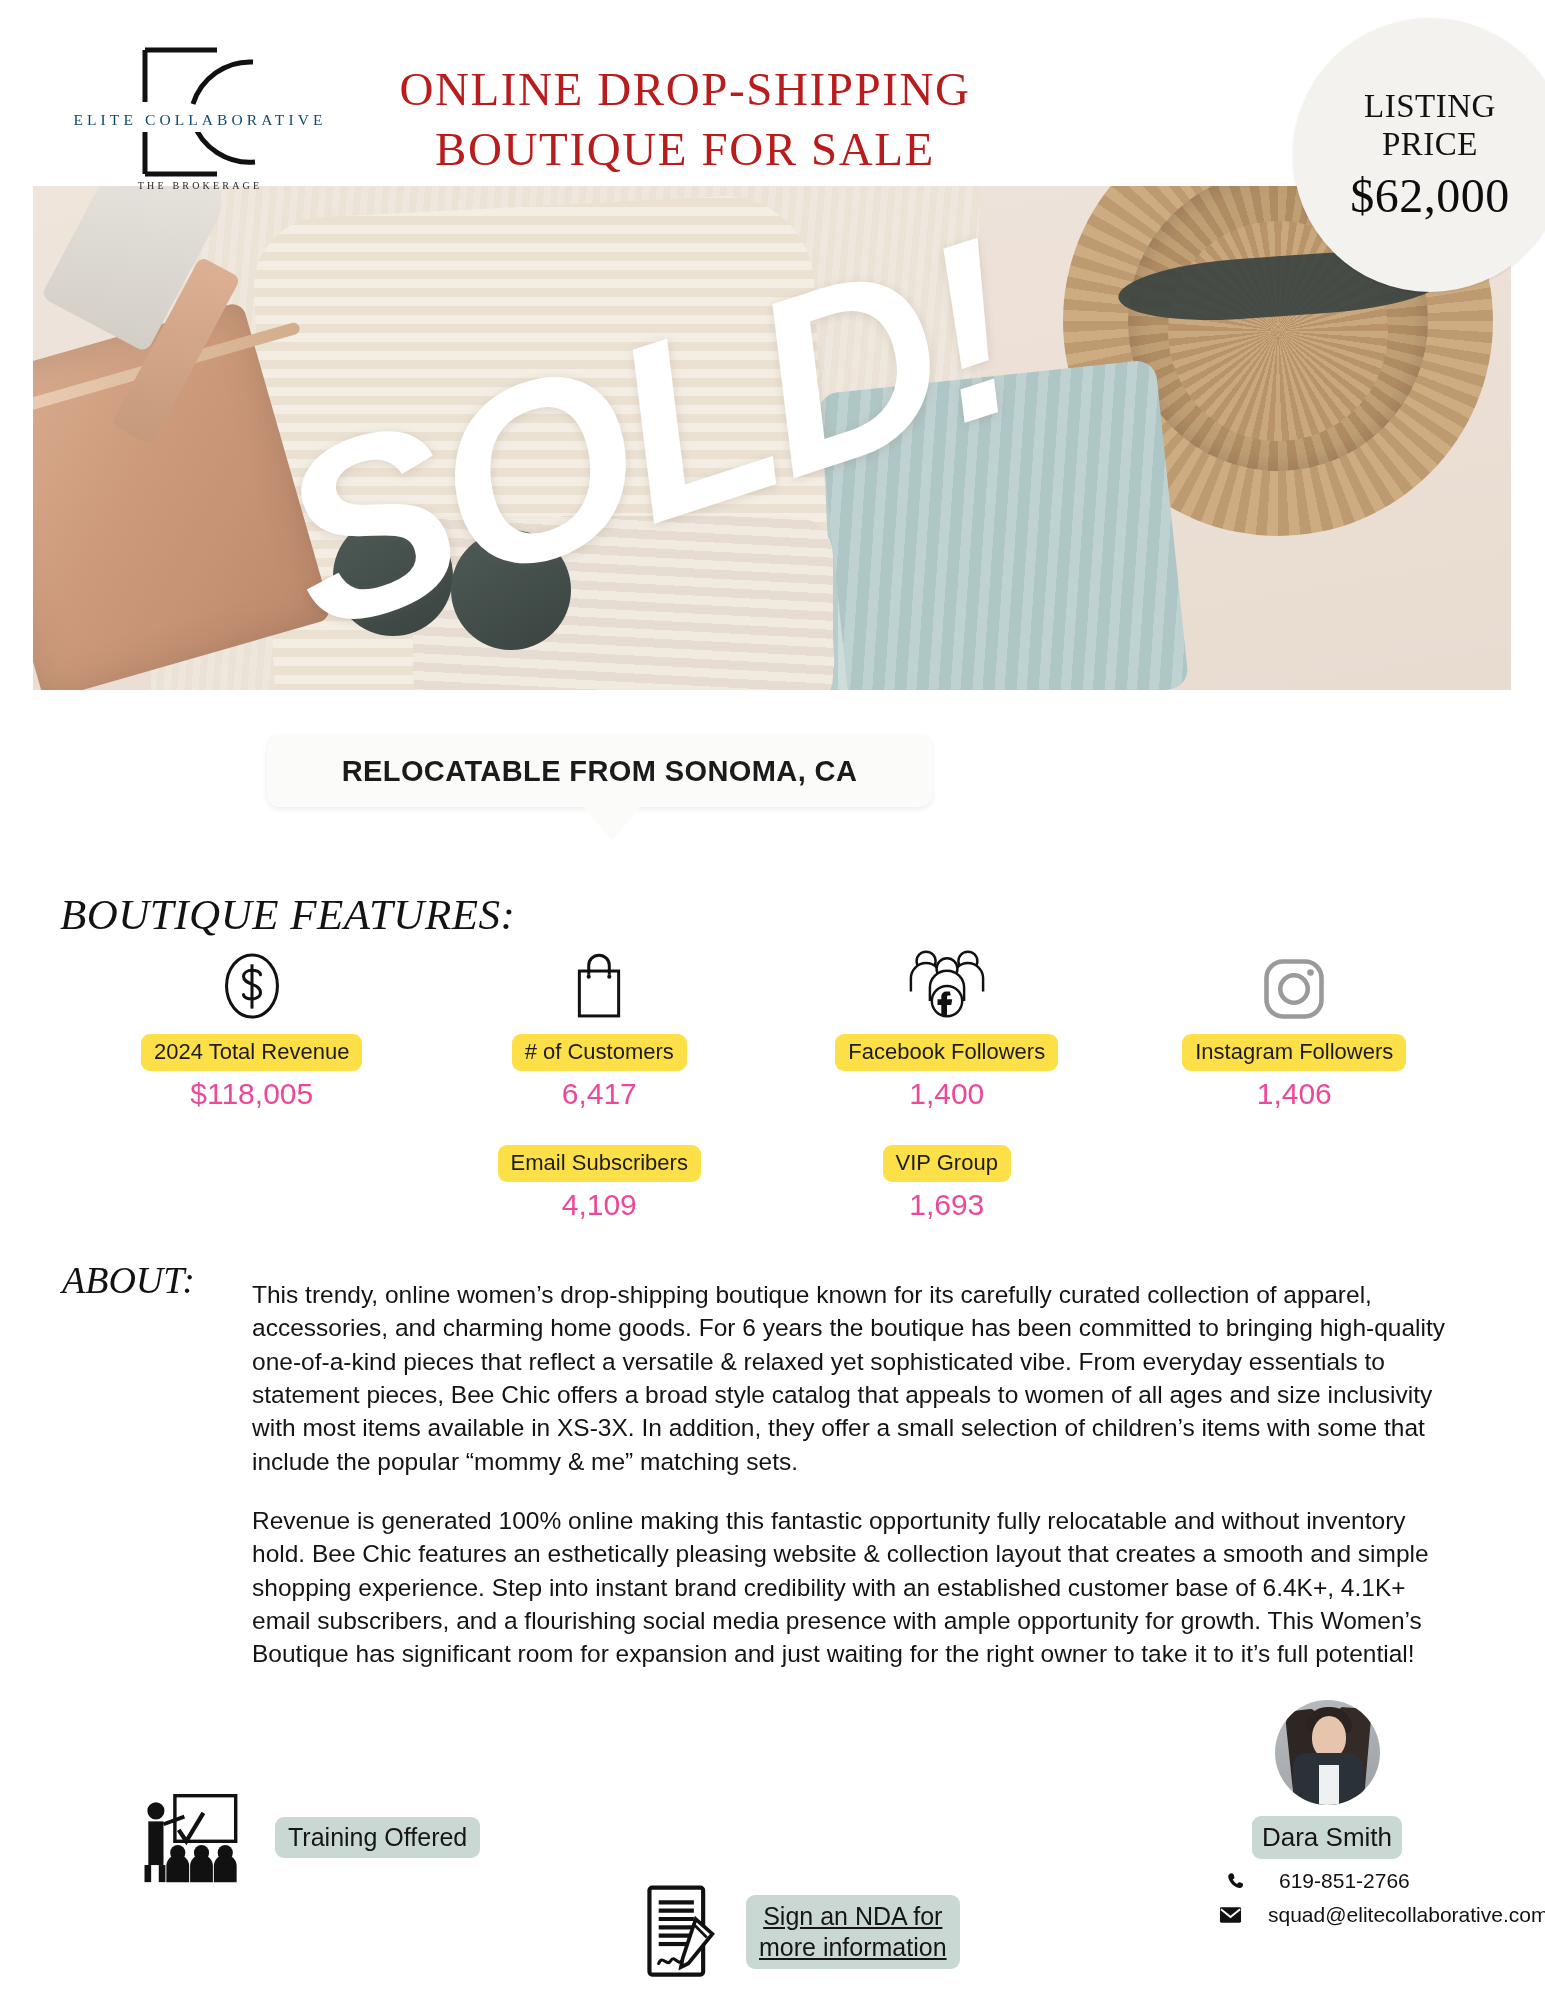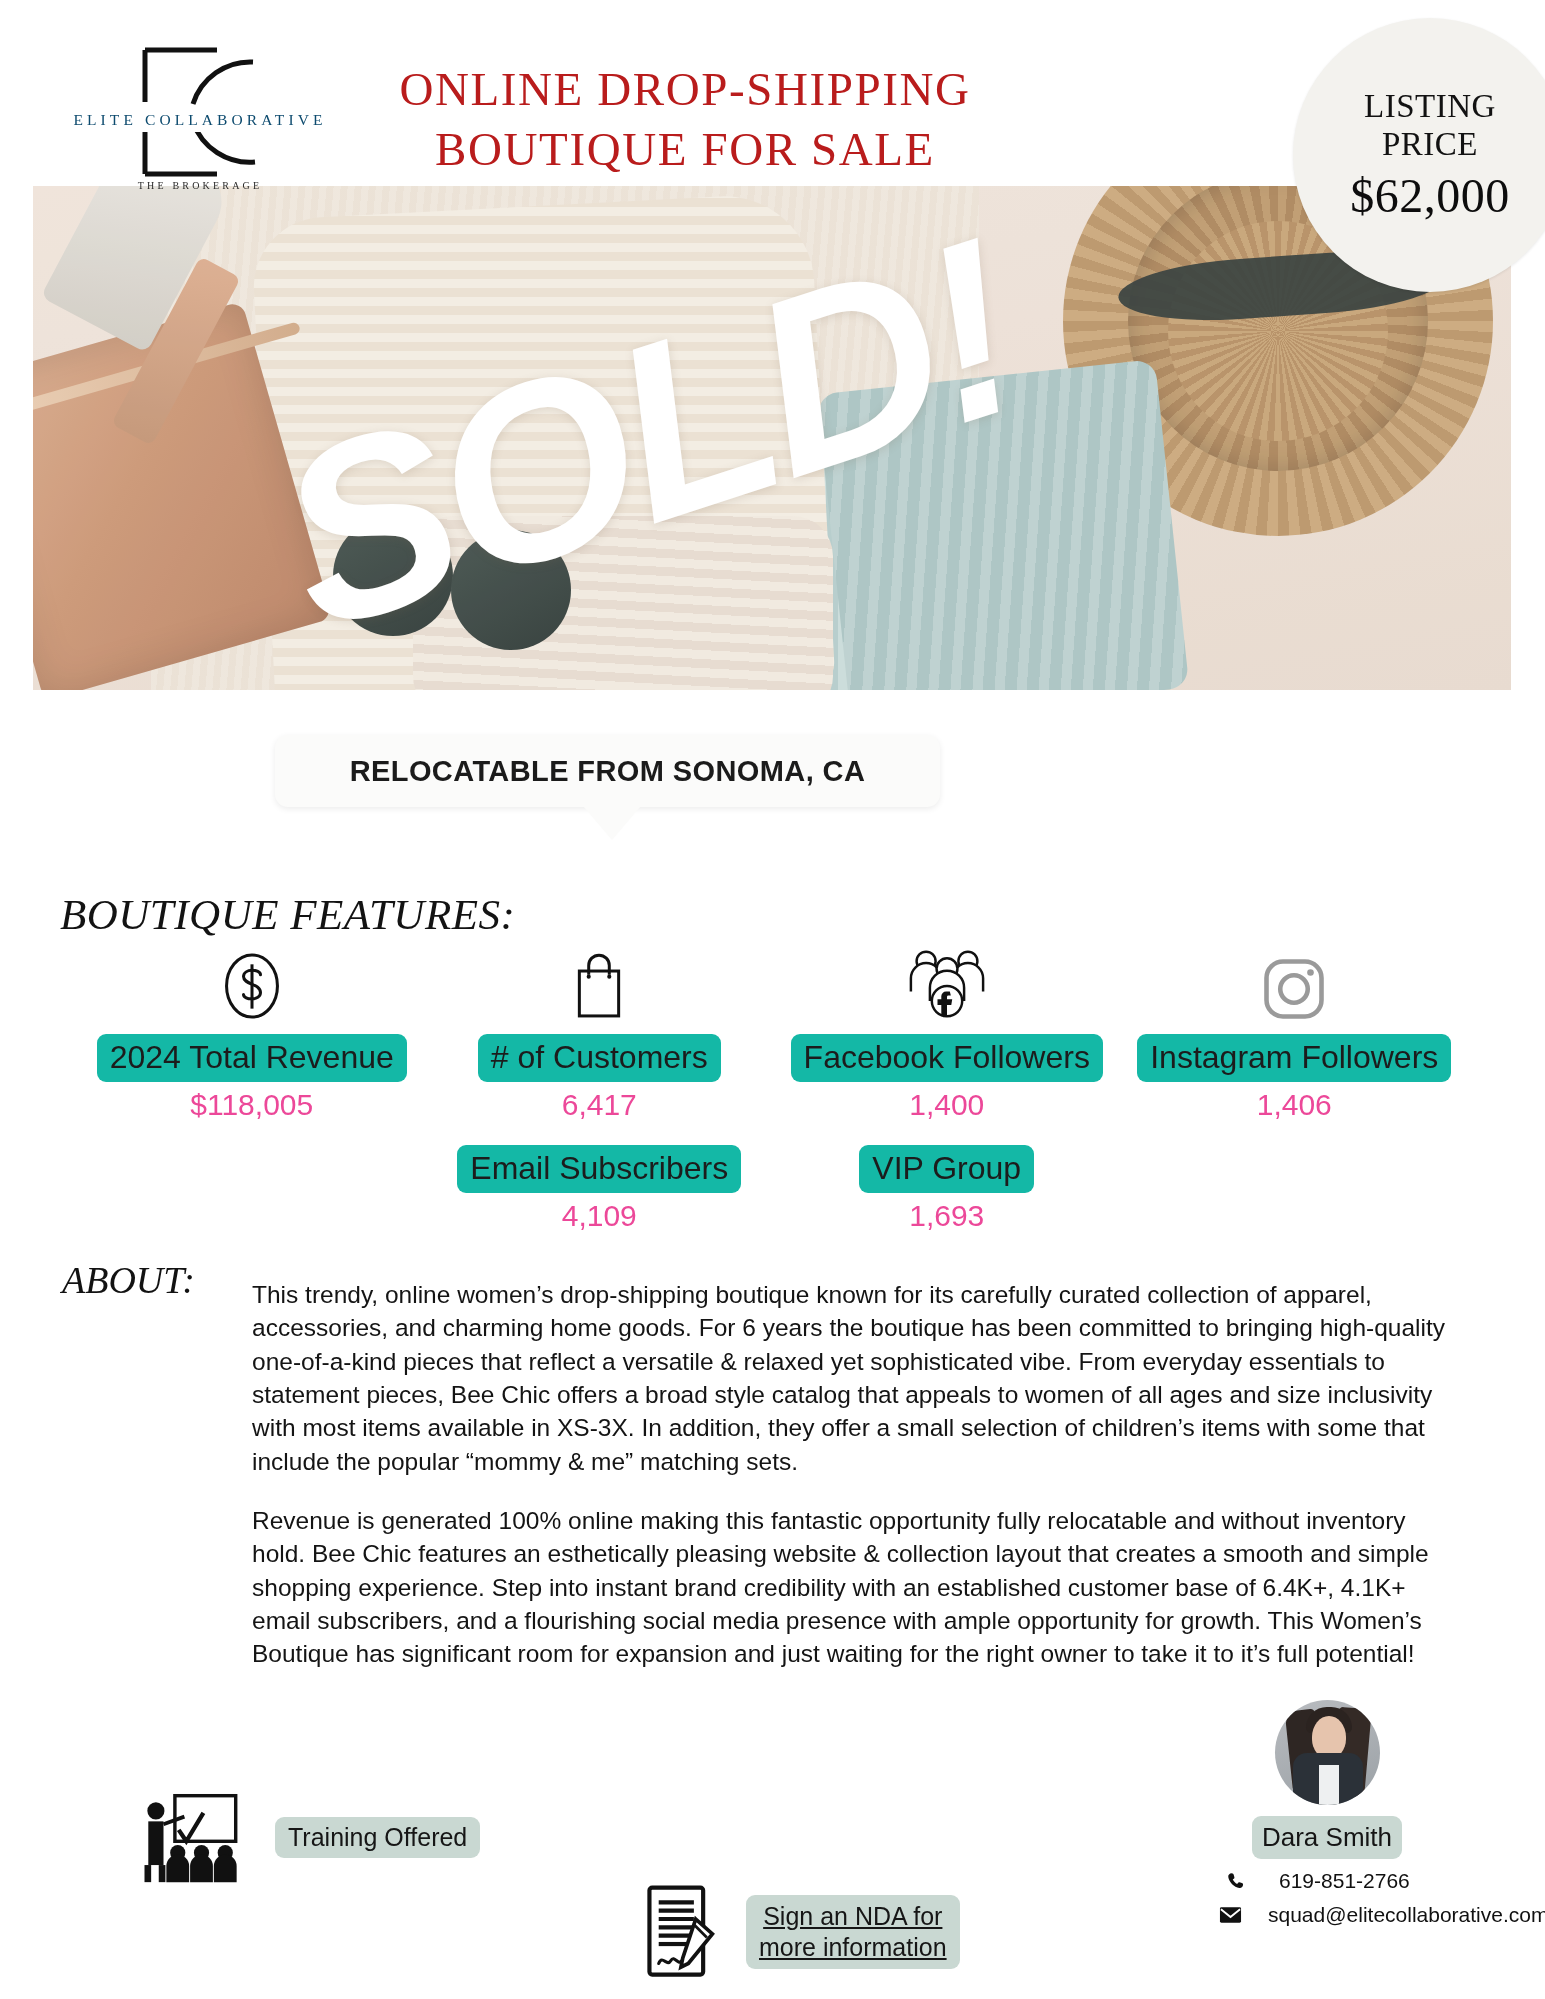--- a/index.html
+++ b/index.html
@@ -115,21 +115,21 @@
   }
   .sold span {
     font-family: "Liberation Sans", sans-serif;
     font-weight: bold; font-style: italic;
     font-size: 250px; letter-spacing: -6px; color: #ffffff;
     transform: rotate(-18deg) translate(-118px, -42px);
     text-shadow: 0 2px 10px rgba(120,100,80,.18);
   }
 
   .loc-banner {
-    position: absolute; left: 275px; top: 735px;
+    position: absolute; left: 267px; top: 735px;
     width: 665px; height: 72px;
     background: #fbfbfa; border-radius: 13px;
     display: flex; align-items: center; justify-content: center;
     z-index: 7; box-shadow: 0 2px 6px rgba(0,0,0,.08); text-align: center;
   }
   .loc-banner span {
     font-size: 29px; font-weight: bold; letter-spacing: .4px; color: #1b1b1b;
   }
   .loc-tail {
     position: absolute; left: 583px; top: 806px;
@@ -145,23 +145,23 @@
     font-size: 43px; letter-spacing: .5px; color: #131313;
   }
 
   .stats { position: absolute; left: 0; top: 950px; width: 1545px; }
   .stat {
     display: flex; flex-direction: column; align-items: center;
     width: 259px;
   }
   .stat .icon { height: 72px; display: flex; align-items: flex-end; justify-content: center; }
   .chip {
-    background: #14b8a6; border-radius: 9px;
+    background: #fde047; border-radius: 9px;
     padding: 5px 13px 6px;
-    font-size: 32px; color: #1c1c1c; white-space: nowrap; margin-top: 12px;
+    font-size: 22px; color: #1c1c1c; white-space: nowrap; margin-top: 12px;
   }
   .val { font-size: 30px; color: #ec4899; margin-top: 6px; }
 
   .row1 { position: absolute; left: 78px; top: 0; width: 1390px; display: flex; }
   .row1 > div { flex: 1; }
   .row2 { position: absolute; left: 78px; top: 183px; width: 1390px; display: flex; }
   .row2 > div { flex: 1; }
   .spacer { visibility: hidden; }
 
   

